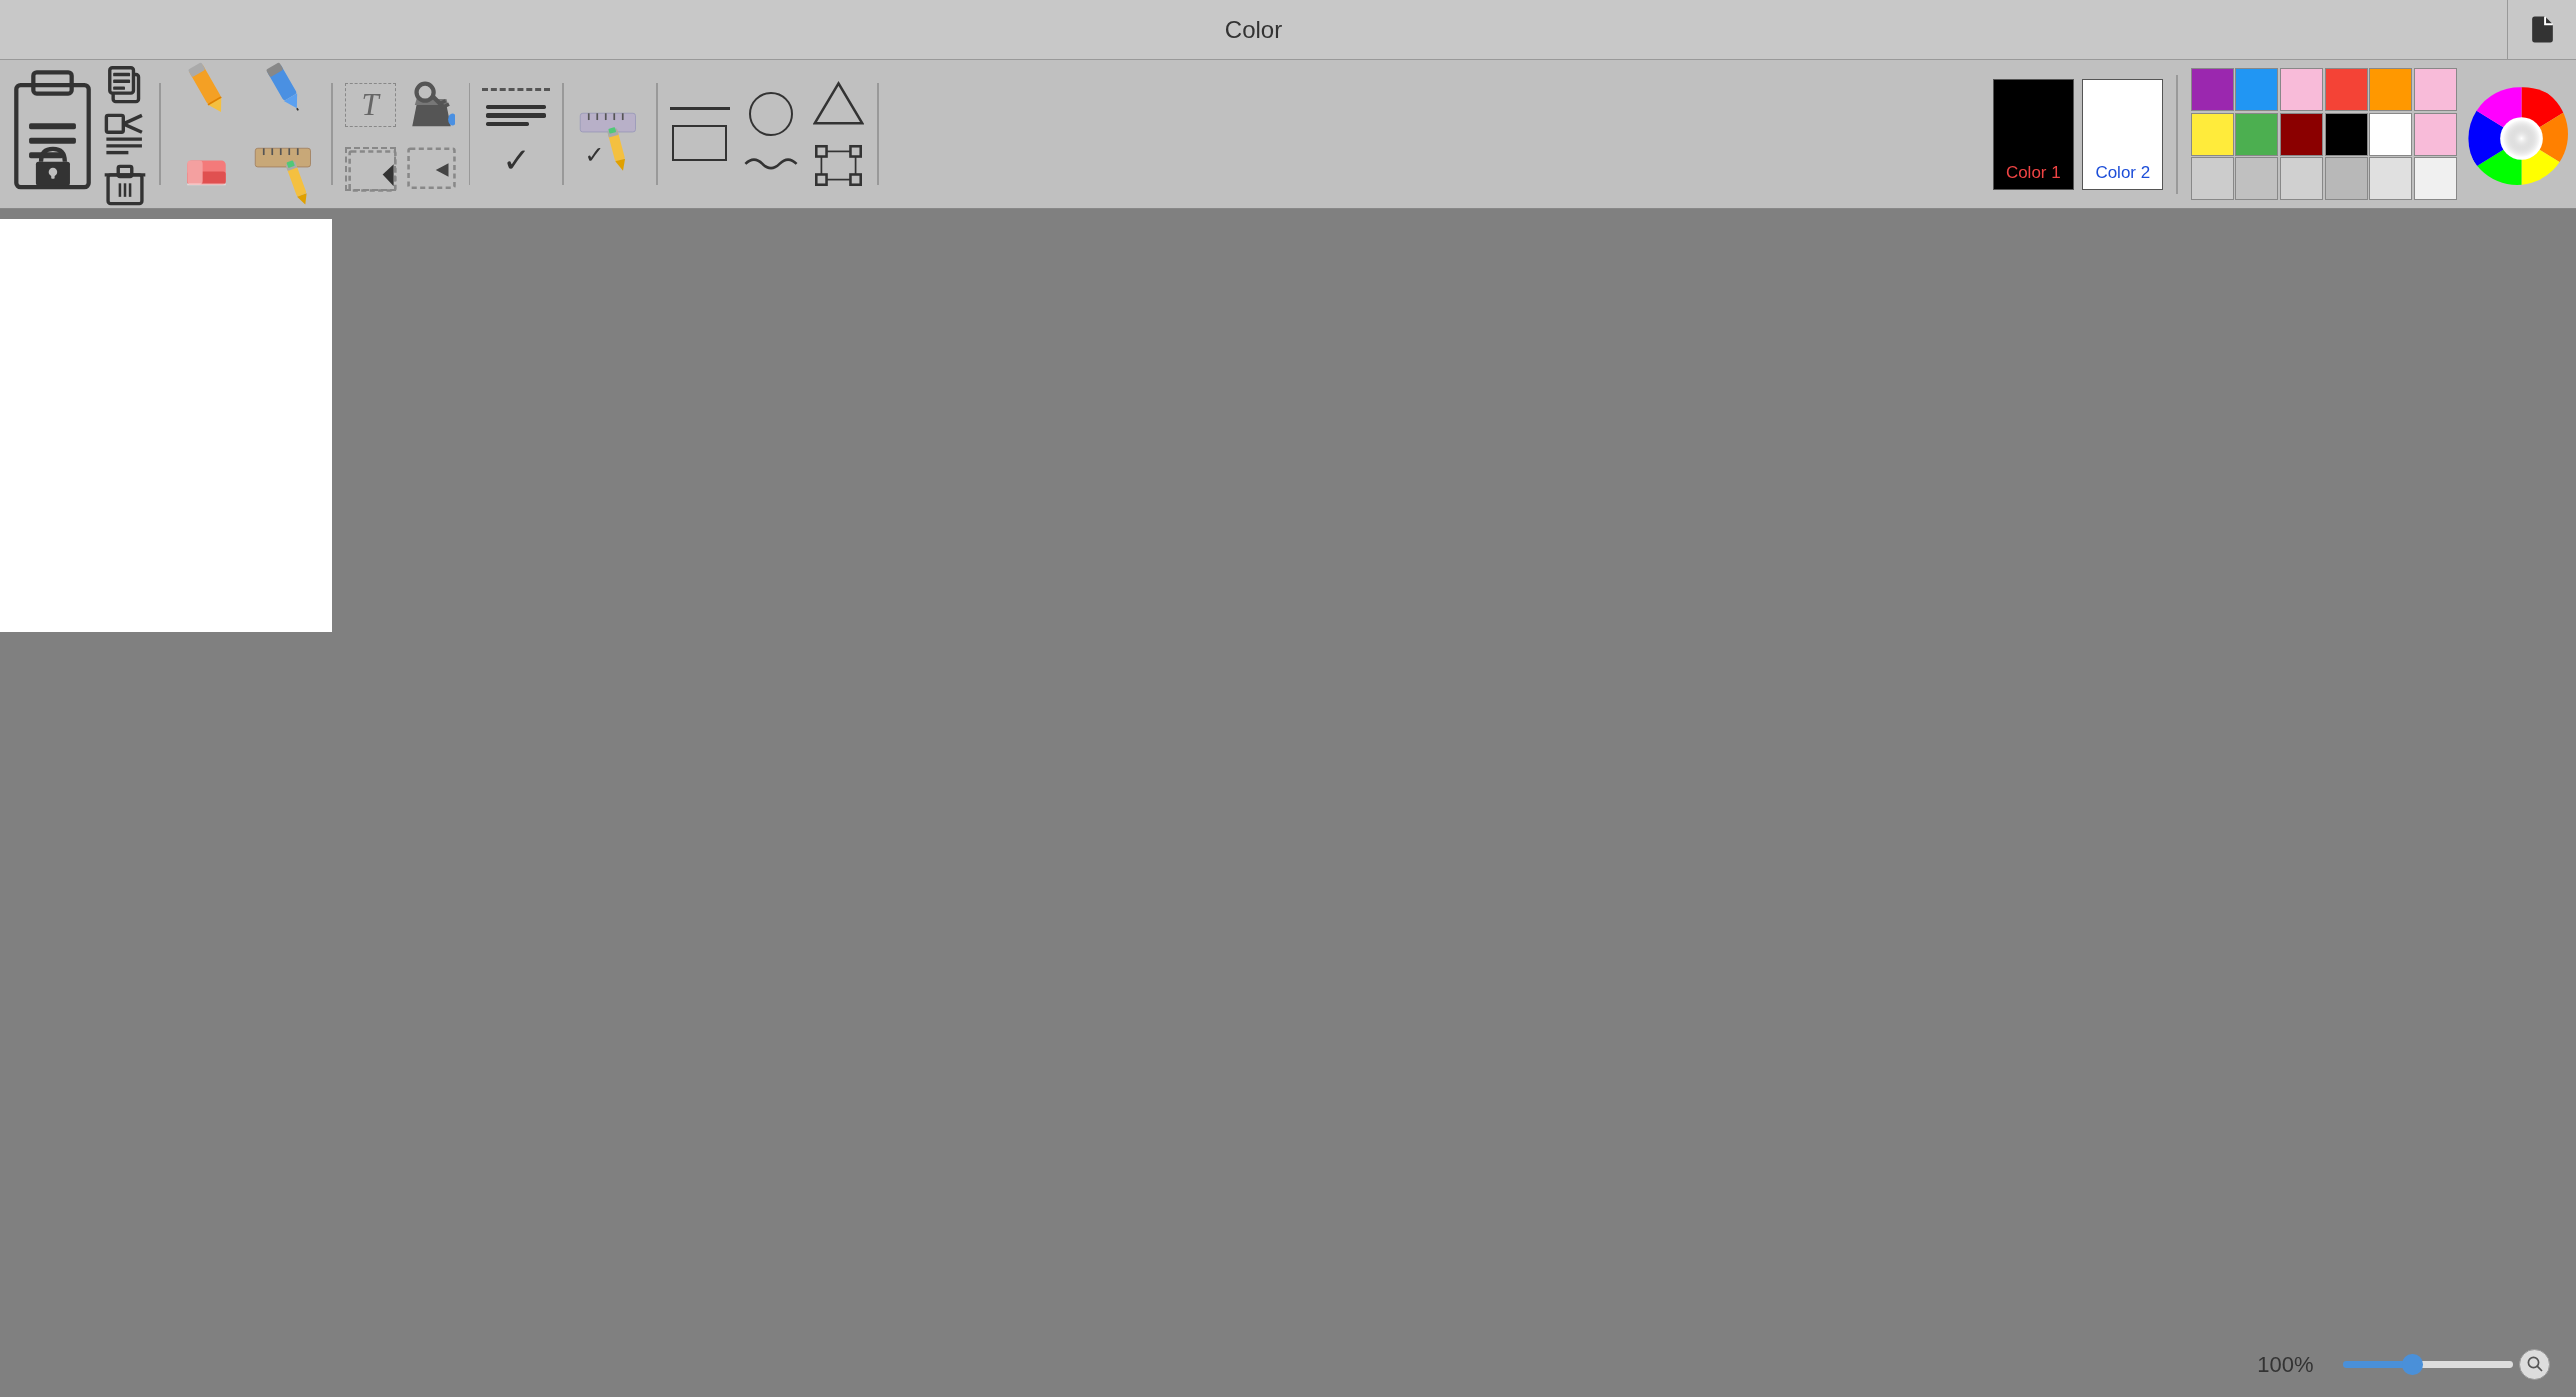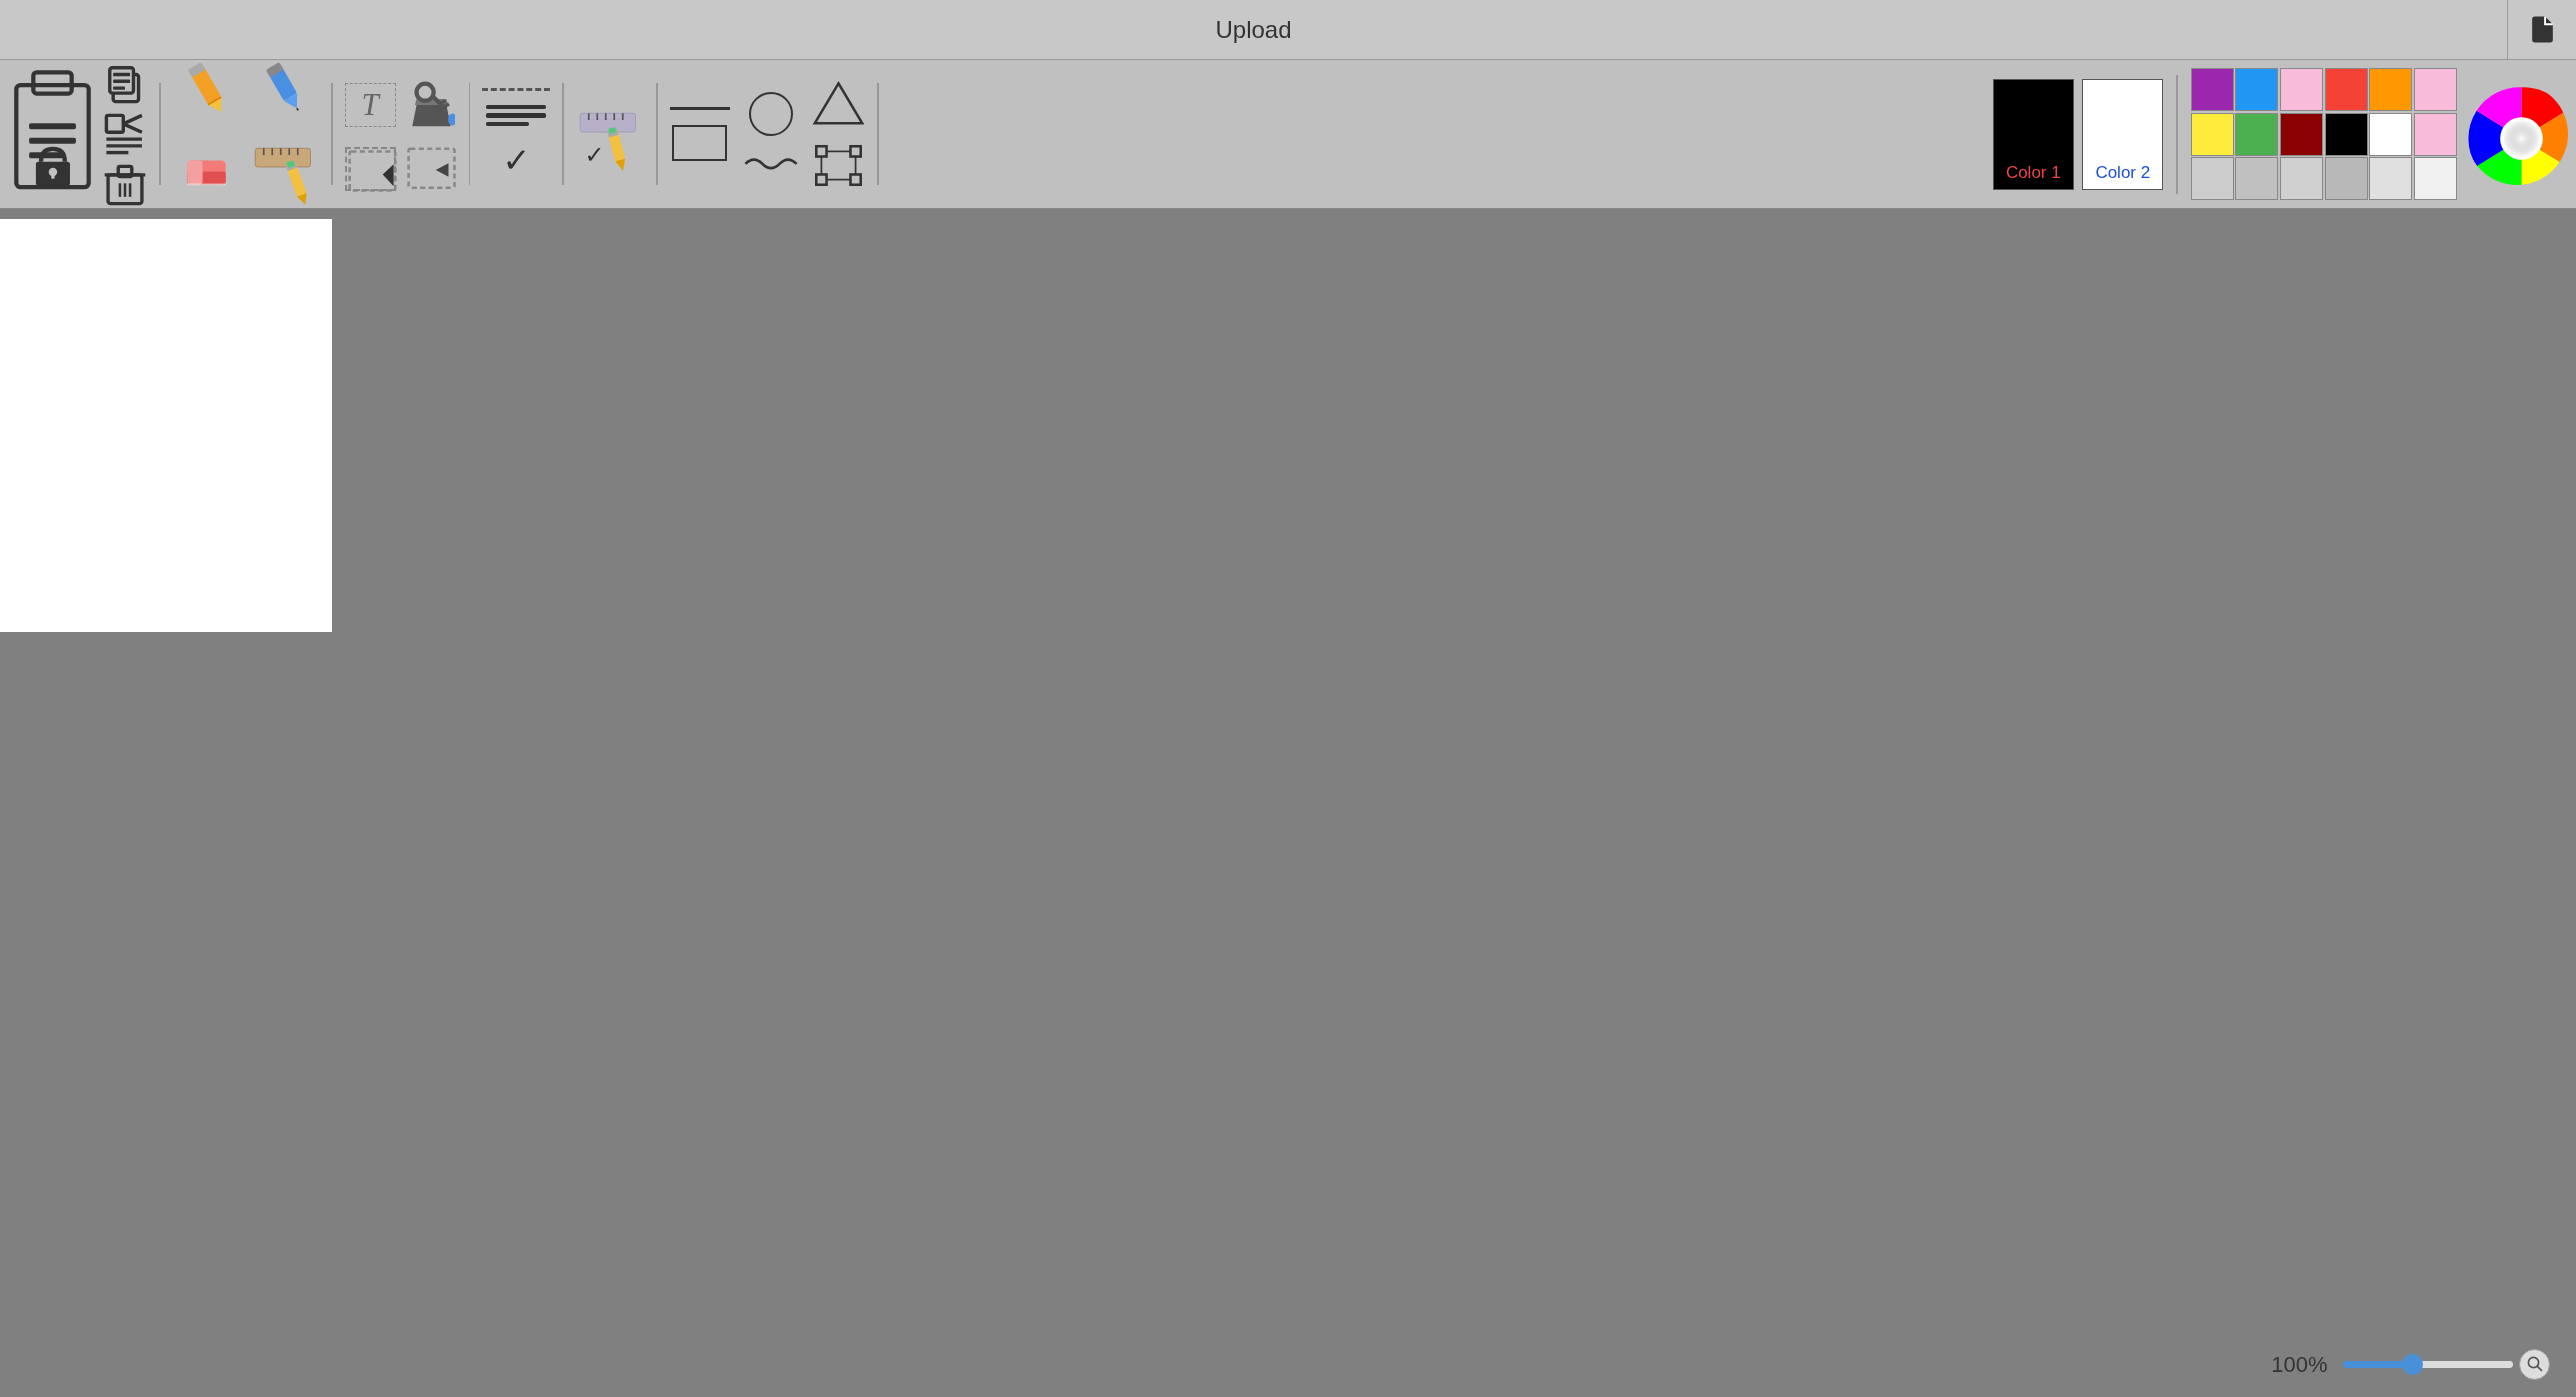--- a/index.html
+++ b/index.html
@@ -164,21 +164,21 @@
       background: white;
     }
 
     
     .status-bar {
       position: absolute;
       bottom: 17px;
       right: 25.6px;
       display: flex;
       align-items: center;
-      gap: 15px;
+      gap: 29px;
     }
     .zoom-label {
       font-size: 22px;
       color: #333;
     }
     .zoom-slider-container {
       display: flex;
       align-items: center;
       gap: 6.8px;
     }
@@ -228,21 +228,21 @@
       font-size: 27px;
       font-style: italic;
       font-family: serif;
       color: #555;
     }
   </style>
 </head>
 <body>
 
 <div class="menu-bar">
-  <div class="menu-item">Upload</div>
+  <div class="menu-item">Color</div>
   <div class="menu-item" style="max-width: 68px; border-right: none;">
     <svg width="31" height="31" viewBox="0 0 24 24" fill="#333">
       <path d="M14 2H6a2 2 0 0 0-2 2v16a2 2 0 0 0 2 2h12a2 2 0 0 0 2-2V8z"></path>
       <polyline points="14 2 14 8 20 8" fill="none" stroke="#fff" stroke-width="1.5"></polyline>
     </svg>
   </div>
 </div>
 
 <div class="toolbar">
 

